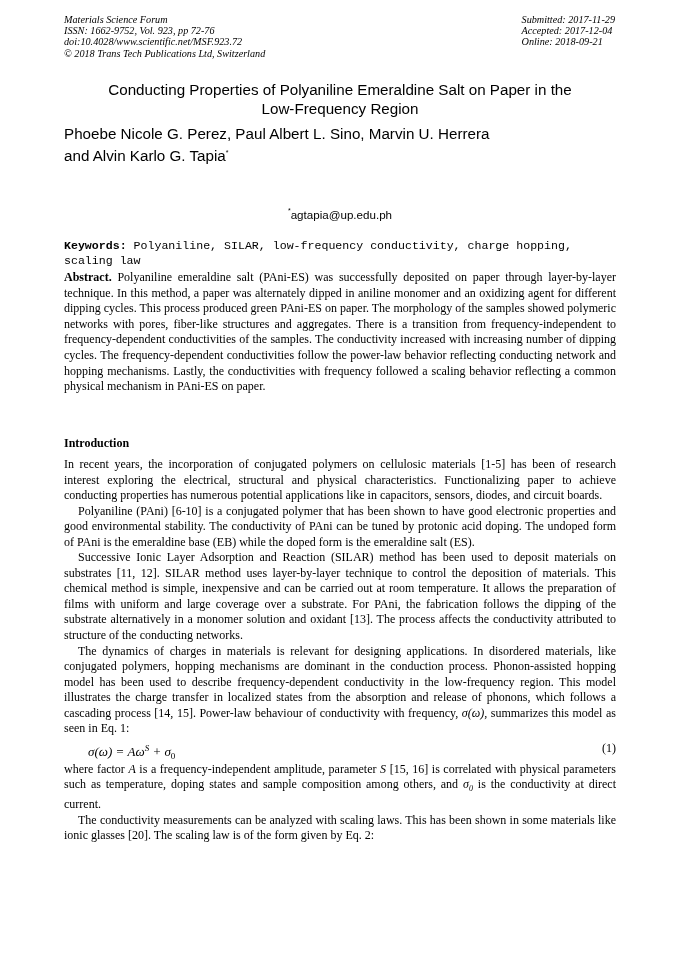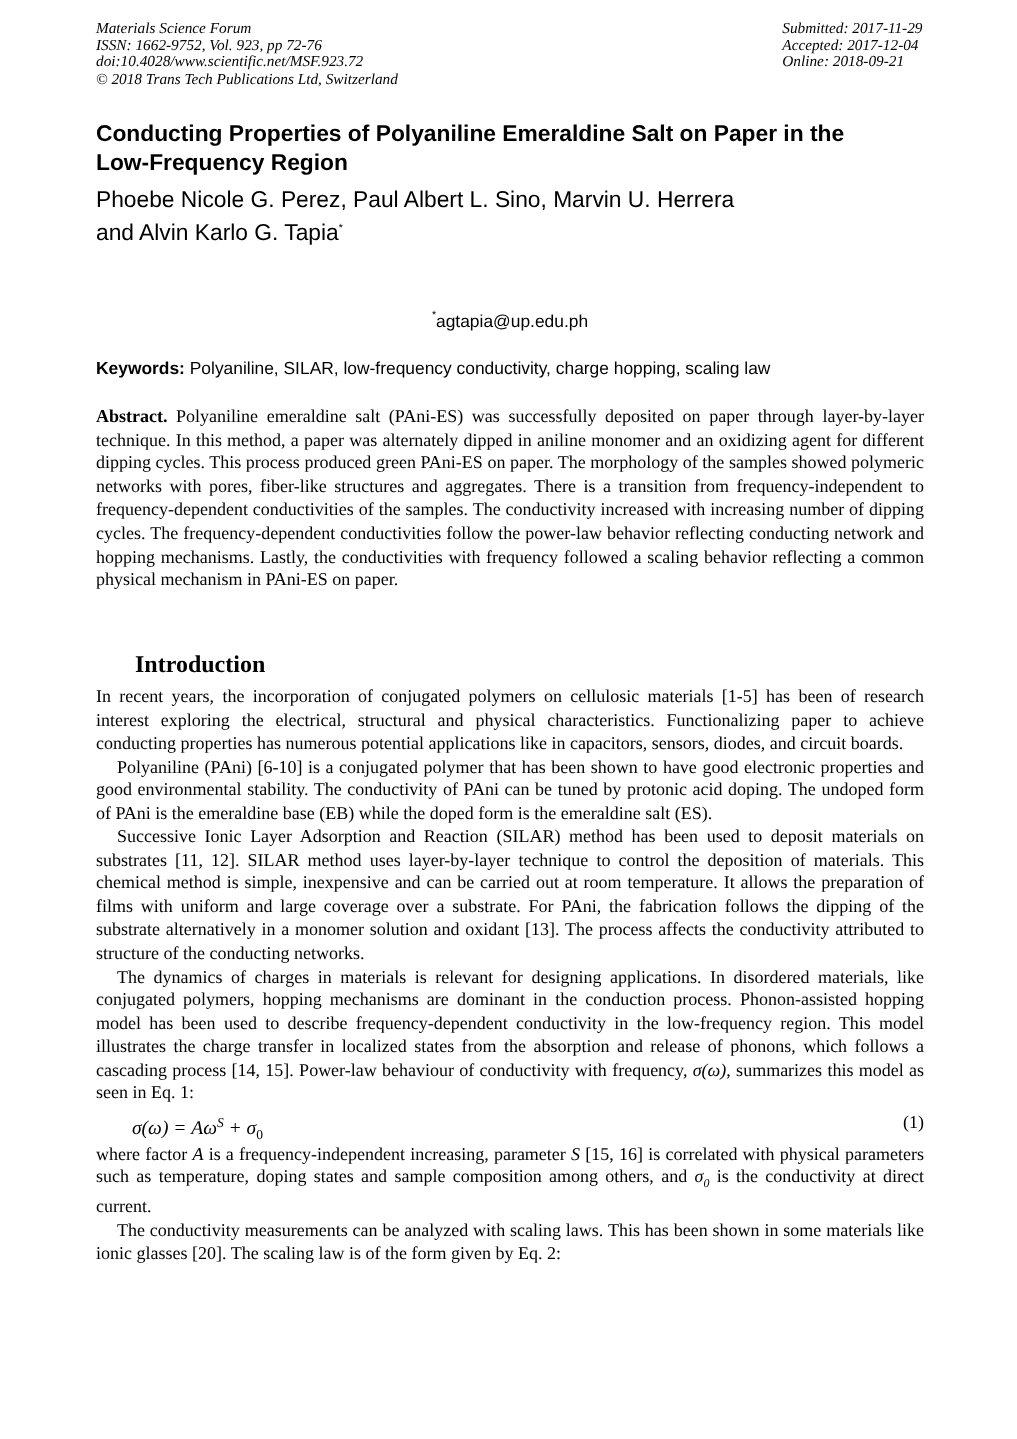--- a/index.html
+++ b/index.html
@@ -5,33 +5,33 @@
     html, body { margin: 0; padding: 0; background: #ffffff; }
     body { width: 678px; height: 959px; position: relative; overflow: hidden; color: #000; }
     .page { position: absolute; left: 0; top: 0; width: 678px; height: 959px; }
     .serif { font-family: "Liberation Serif", "DejaVu Serif", serif; }
     .sans { font-family: "Liberation Sans", "DejaVu Sans", sans-serif; }
 
     .hdr-left { position: absolute; left: 64px; top: 14px; font-size: 10.2px; line-height: 11.2px; font-style: italic; }
     .hdr-right { position: absolute; right: 63px; top: 14px; font-size: 10.2px; line-height: 11.2px; font-style: italic; }
     .hdr-left div, .hdr-right div { white-space: nowrap; }
 
-    .title { position: absolute; left: 64px; width: 552px; top: 81px; font-weight: bold; font-size: 15.2px; line-height: 18.5px; }
+    .title { position: absolute; left: 64px; width: 552px; top: 81px; text-align: center; font-weight: normal; font-size: 15.2px; line-height: 18.5px; }
     .authors { position: absolute; left: 64px; width: 552px; top: 124px; text-align: left; font-size: 15.2px; line-height: 19px; }
     .affil { position: absolute; left: 60px; width: 560px; top: 166px; text-align: center; font-size: 11.6px; line-height: 15px; }
     .email { position: absolute; left: 64px; width: 552px; top: 203px; text-align: center; font-size: 11.6px; line-height: 15px; }
     sup.star { font-size: 7px; vertical-align: 6px; }
 
-    .keywords { position: absolute; left: 64px; width: 552px; top: 238px; font-size: 11.6px; line-height: 15px; }
+    .keywords { position: absolute; left: 64px; width: 552px; top: 238px; font-size: 11.6px; line-height: 15px; font-family: Liberation Mono, monospace; }
     .keywords b { font-weight: bold; }
 
     .abstract { position: absolute; left: 64px; width: 552px; top: 270px; font-size: 12px; line-height: 15.6px; text-align: justify; }
     .abstract b { font-weight: bold; }
 
-    .section-heading { position: absolute; left: 64px; top: 436px; font-size: 16px; font-weight: bold; line-height: 15px; margin-left: 26px; }
+    .section-heading { position: absolute; left: 64px; top: 436px; font-size: 12px; font-weight: bold; line-height: 15px; }
 
     .body { position: absolute; left: 64px; width: 552px; top: 457px; font-size: 12px; line-height: 15.55px; text-align: justify; }
     .body p { margin: 0; }
     .body p.indent { text-indent: 14px; }
     .equation { position: relative; height: 22px; margin: 2px 0 1px 0; }
     .equation .eq-expr { position: absolute; left: 24px; top: 2px; font-size: 13px; font-style: italic; }
     .equation .eq-num { position: absolute; right: 0; top: 2px; font-size: 12px; }
     .eq-expr sup { font-size: 9px; vertical-align: 5px; }
     .eq-expr sub { font-size: 9px; vertical-align: -3px; font-style: normal; }
     i sub { font-size: 8px; }
@@ -83,16 +83,16 @@
     <p>In recent years, the incorporation of conjugated polymers on cellulosic materials [1-5] has been of research interest exploring the electrical, structural and physical characteristics.  Functionalizing paper to achieve conducting properties has numerous potential applications like in capacitors, sensors, diodes, and circuit boards.</p>
     <p class="indent">Polyaniline (PAni) [6-10] is a conjugated polymer that has been shown to have good electronic properties and good environmental stability. The conductivity of PAni can be tuned by protonic acid doping.  The undoped form of PAni is the emeraldine base (EB) while the doped form is the emeraldine salt (ES).</p>
     <p class="indent">Successive Ionic Layer Adsorption and Reaction (SILAR) method has been used to deposit materials on substrates [11, 12]. SILAR method uses layer-by-layer technique to control the deposition of materials.  This chemical method is simple, inexpensive and can be carried out at room temperature.  It allows the preparation of films with uniform and large coverage over a substrate.  For PAni, the fabrication follows the dipping of the substrate alternatively in a monomer solution and oxidant [13].  The process affects the conductivity attributed to structure of the conducting networks.</p>
     <p class="indent"><span>The dynamics of charges in materials is relevant for designing applications.  In disordered materials, like conjugated polymers, hopping mechanisms are dominant in the conduction process. Phonon-assisted hopping model has been used to describe frequency-dependent conductivity in the low-frequency region.  This model illustrates the charge transfer in localized states from the absorption and release of phonons, which follows a cascading process [14, 15].  Power-law behaviour of conductivity with frequency, </span><i>σ(ω)</i><span>, summarizes this model as seen in Eq. 1:</span></p>
 
     <div class="equation">
       <span class="eq-expr"><span>σ(ω) = Aω</span><sup>S</sup><span> + σ</span><sub>0</sub></span>
       <span class="eq-num">(1)</span>
     </div>
 
-    <p><span>where factor </span><i>A</i><span> is a frequency-independent increasing, parameter </span><i>S</i><span> [15, 16] is correlated with physical parameters such as temperature, doping states and sample composition among others, and </span><i><span>σ</span><sub>0</sub></i><span> is the conductivity at direct current.</span></p>
+    <p><span>where factor </span><i>A</i><span> is a frequency-independent amplitude, parameter </span><i>S</i><span> [15, 16] is correlated with physical parameters such as temperature, doping states and sample composition among others, and </span><i><span>σ</span><sub>0</sub></i><span> is the conductivity at direct current.</span></p>
     <p class="indent">The conductivity measurements can be analyzed with scaling laws. This has been shown in some materials like ionic glasses [20]. The scaling law is of the form given by Eq. 2:</p>
   </div>
 </div>
 
 </body></html>

